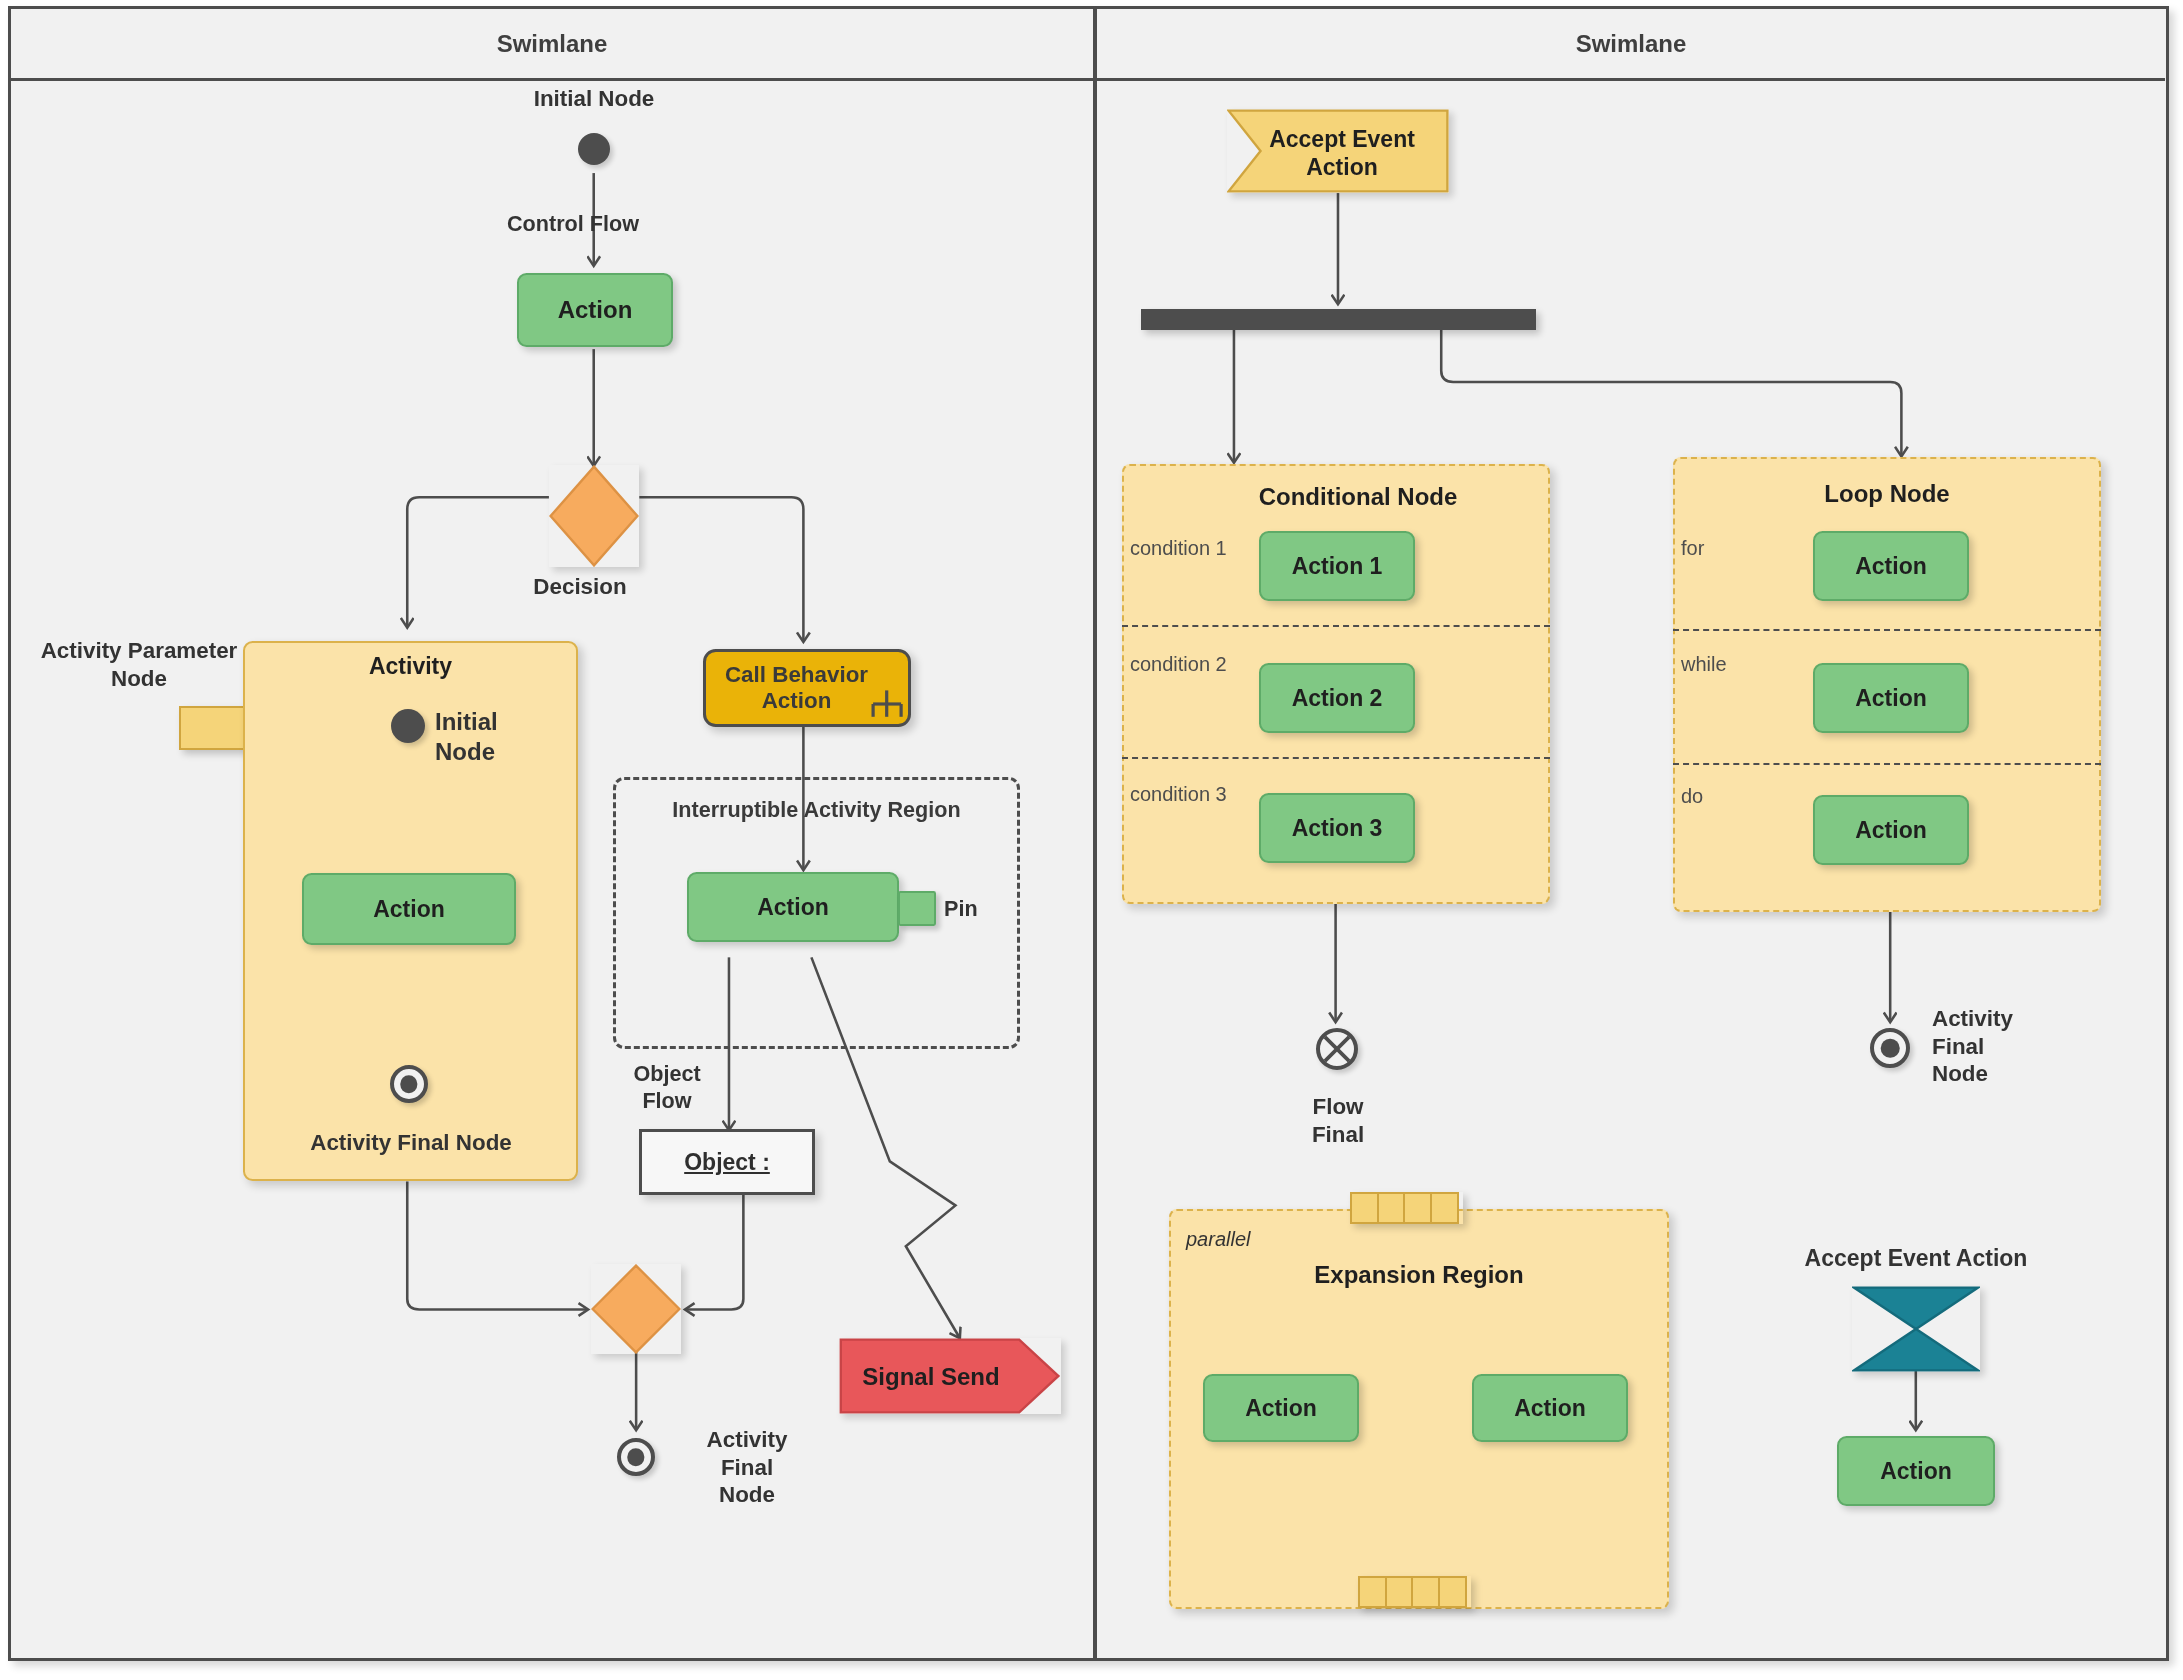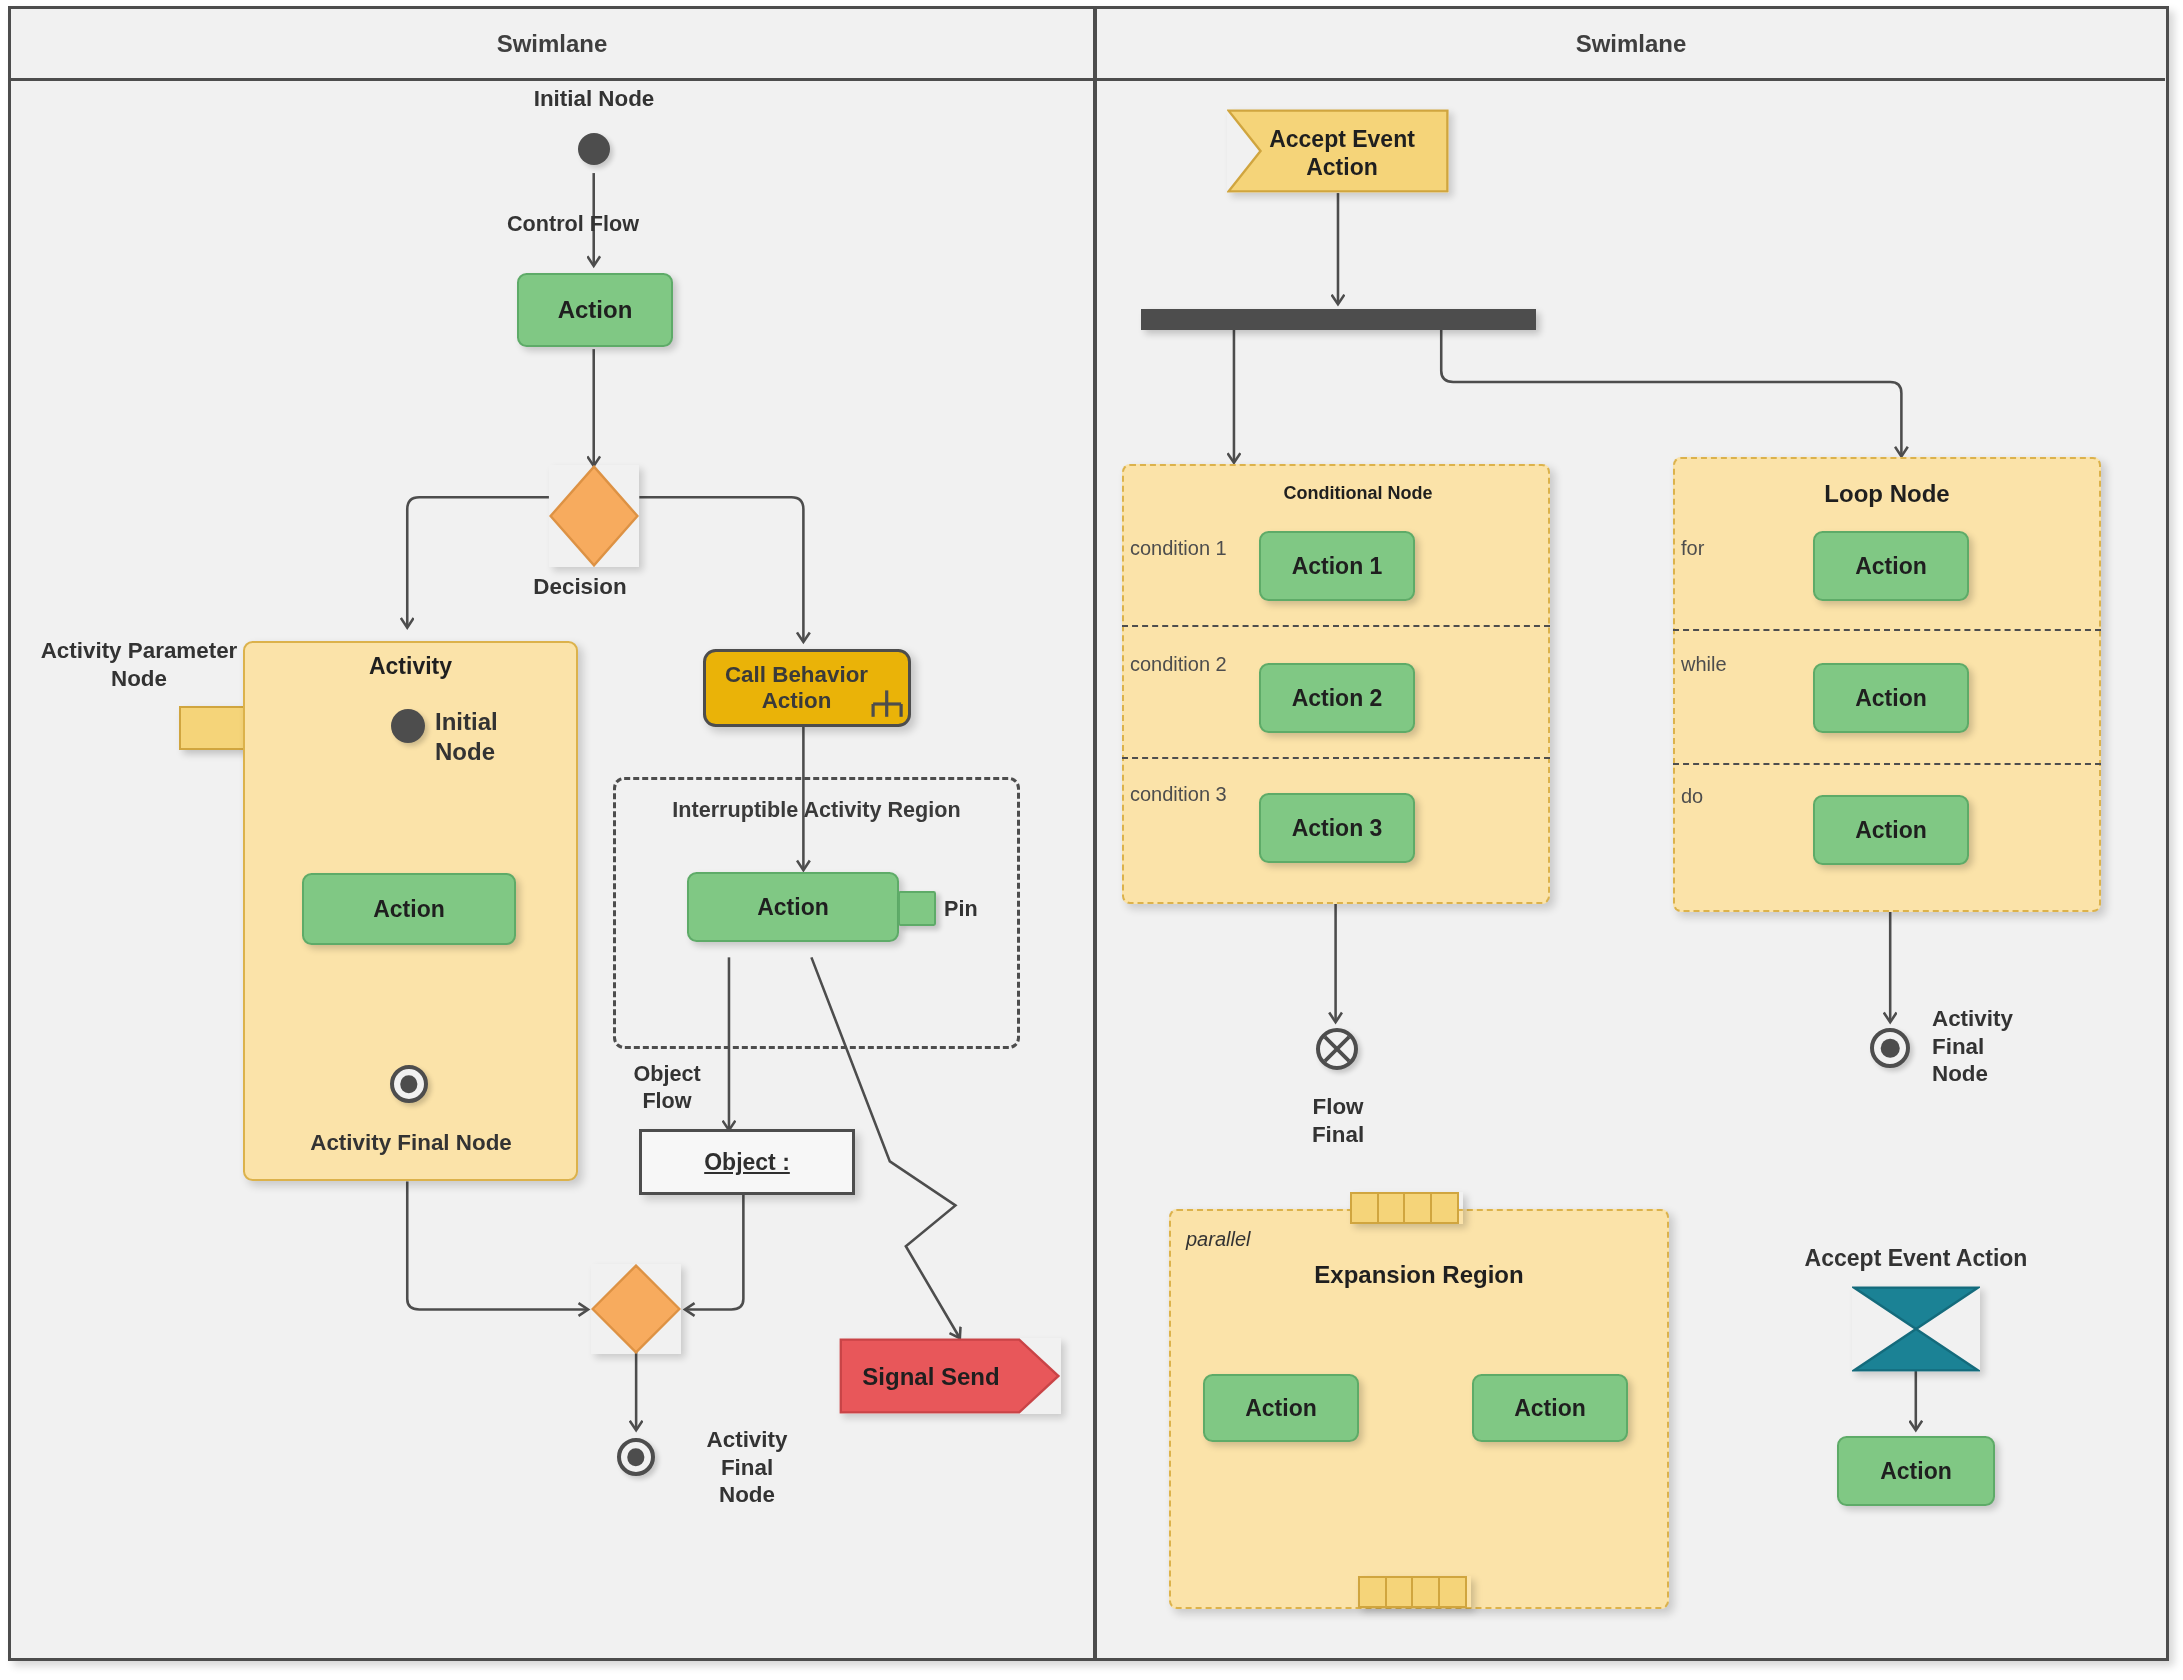--- a/index.html
+++ b/index.html
@@ -185,21 +185,21 @@
   <div class="region-title" style="left:602px;top:788px;width:407px;font-size:21.6px;color:#3a3a3a;">Interruptible Activity Region</div>
 
   <div class="action" style="left:676px;top:863px;width:212px;height:70px;font-size:23px;">
     <span>Action</span>
   </div>
   <div class="pin" style="left:887px;top:882px;width:38px;height:35px;border-radius:2.4px;"></div>
   <div class="lbl" style="left:933px;top:887px;width:72px;font-size:21.6px;text-align:left;">Pin</div>
 
   <div class="lbl" style="left:592px;top:1052px;width:128px;font-size:21.6px;white-space:pre-line;">Object
 Flow</div>
-  <div class="objnode" style="left:628px;top:1120px;width:216px;height:66px;">
+  <div class="objnode" style="left:628px;top:1120px;width:176px;height:66px;">
     <span style="font-size:23px;">Object :</span>
   </div>
 
   <div class="diamond" style="left:580px;top:1255px;width:90px;height:90px;">
     <svg width="90" height="90" viewBox="0 0 113 113">
       <polygon points="56.5,2 111,56.5 56.5,111 2,56.5" fill="#f7ab5e" stroke="#dd9244" stroke-width="3"></polygon>
     </svg>
   </div>
 
   <div class="diamond" style="left:828px;top:1329px;width:222px;height:76px;">
@@ -218,21 +218,21 @@
     <svg width="222" height="84" viewBox="0 0 278 105">
       <polygon points="2,2 276,2 276,103 2,103 42,52.5" fill="#f5d479" stroke="#d0a53f" stroke-width="3"></polygon>
     </svg>
   </div>
   <div class="lbl" style="left:1239px;top:116px;width:184px;font-size:23px;color:#1f1f1f;white-space:pre-line;">Accept Event
 Action</div>
 
   <div class="forkbar" style="left:1130px;top:300px;width:395px;height:21px;"></div>
 
   <div class="dashed-region" style="left:1111px;top:455px;width:428px;height:440px;"></div>
-  <div class="region-title" style="left:1111px;top:474px;width:472px;font-size:18px;">Conditional Node</div>
+  <div class="region-title" style="left:1111px;top:474px;width:472px;font-size:24px;">Conditional Node</div>
 
   <div class="cond-label" style="left:1119px;top:528px;">condition 1</div>
   <div class="action" style="left:1248px;top:522px;width:156px;height:70px;font-size:23px;">
     <span>Action 1</span>
   </div>
   <div class="seg-line" style="left:1111px;top:616px;width:428px;"></div>
 
   <div class="cond-label" style="left:1119px;top:644px;">condition 2</div>
   <div class="action" style="left:1248px;top:654px;width:156px;height:70px;font-size:23px;">
     <span>Action 2</span>

